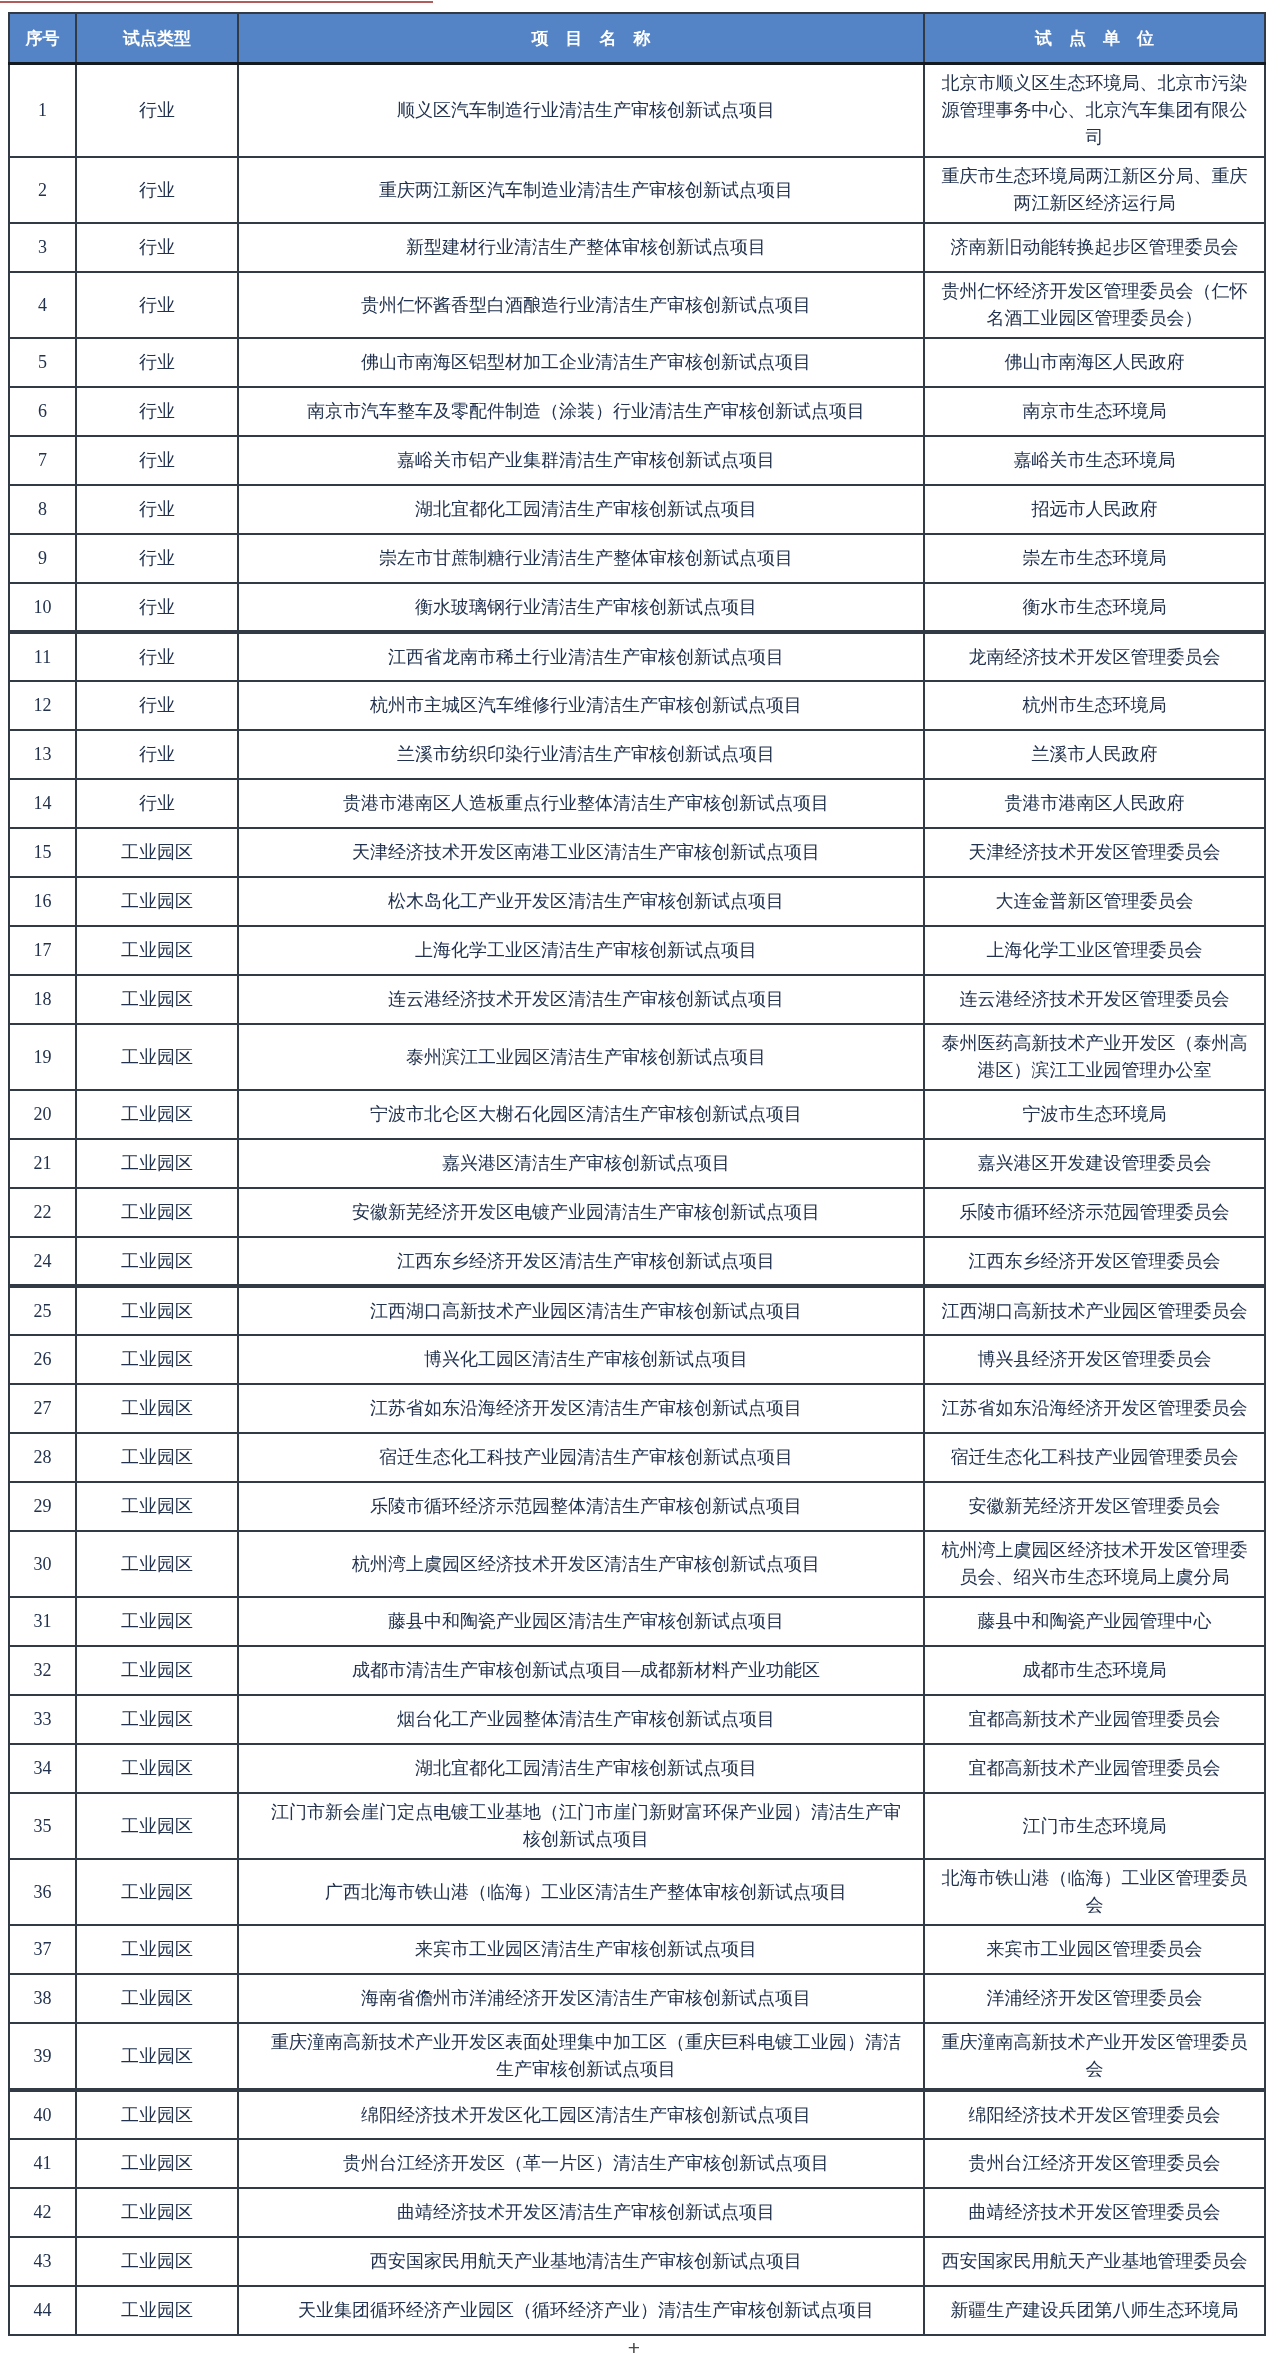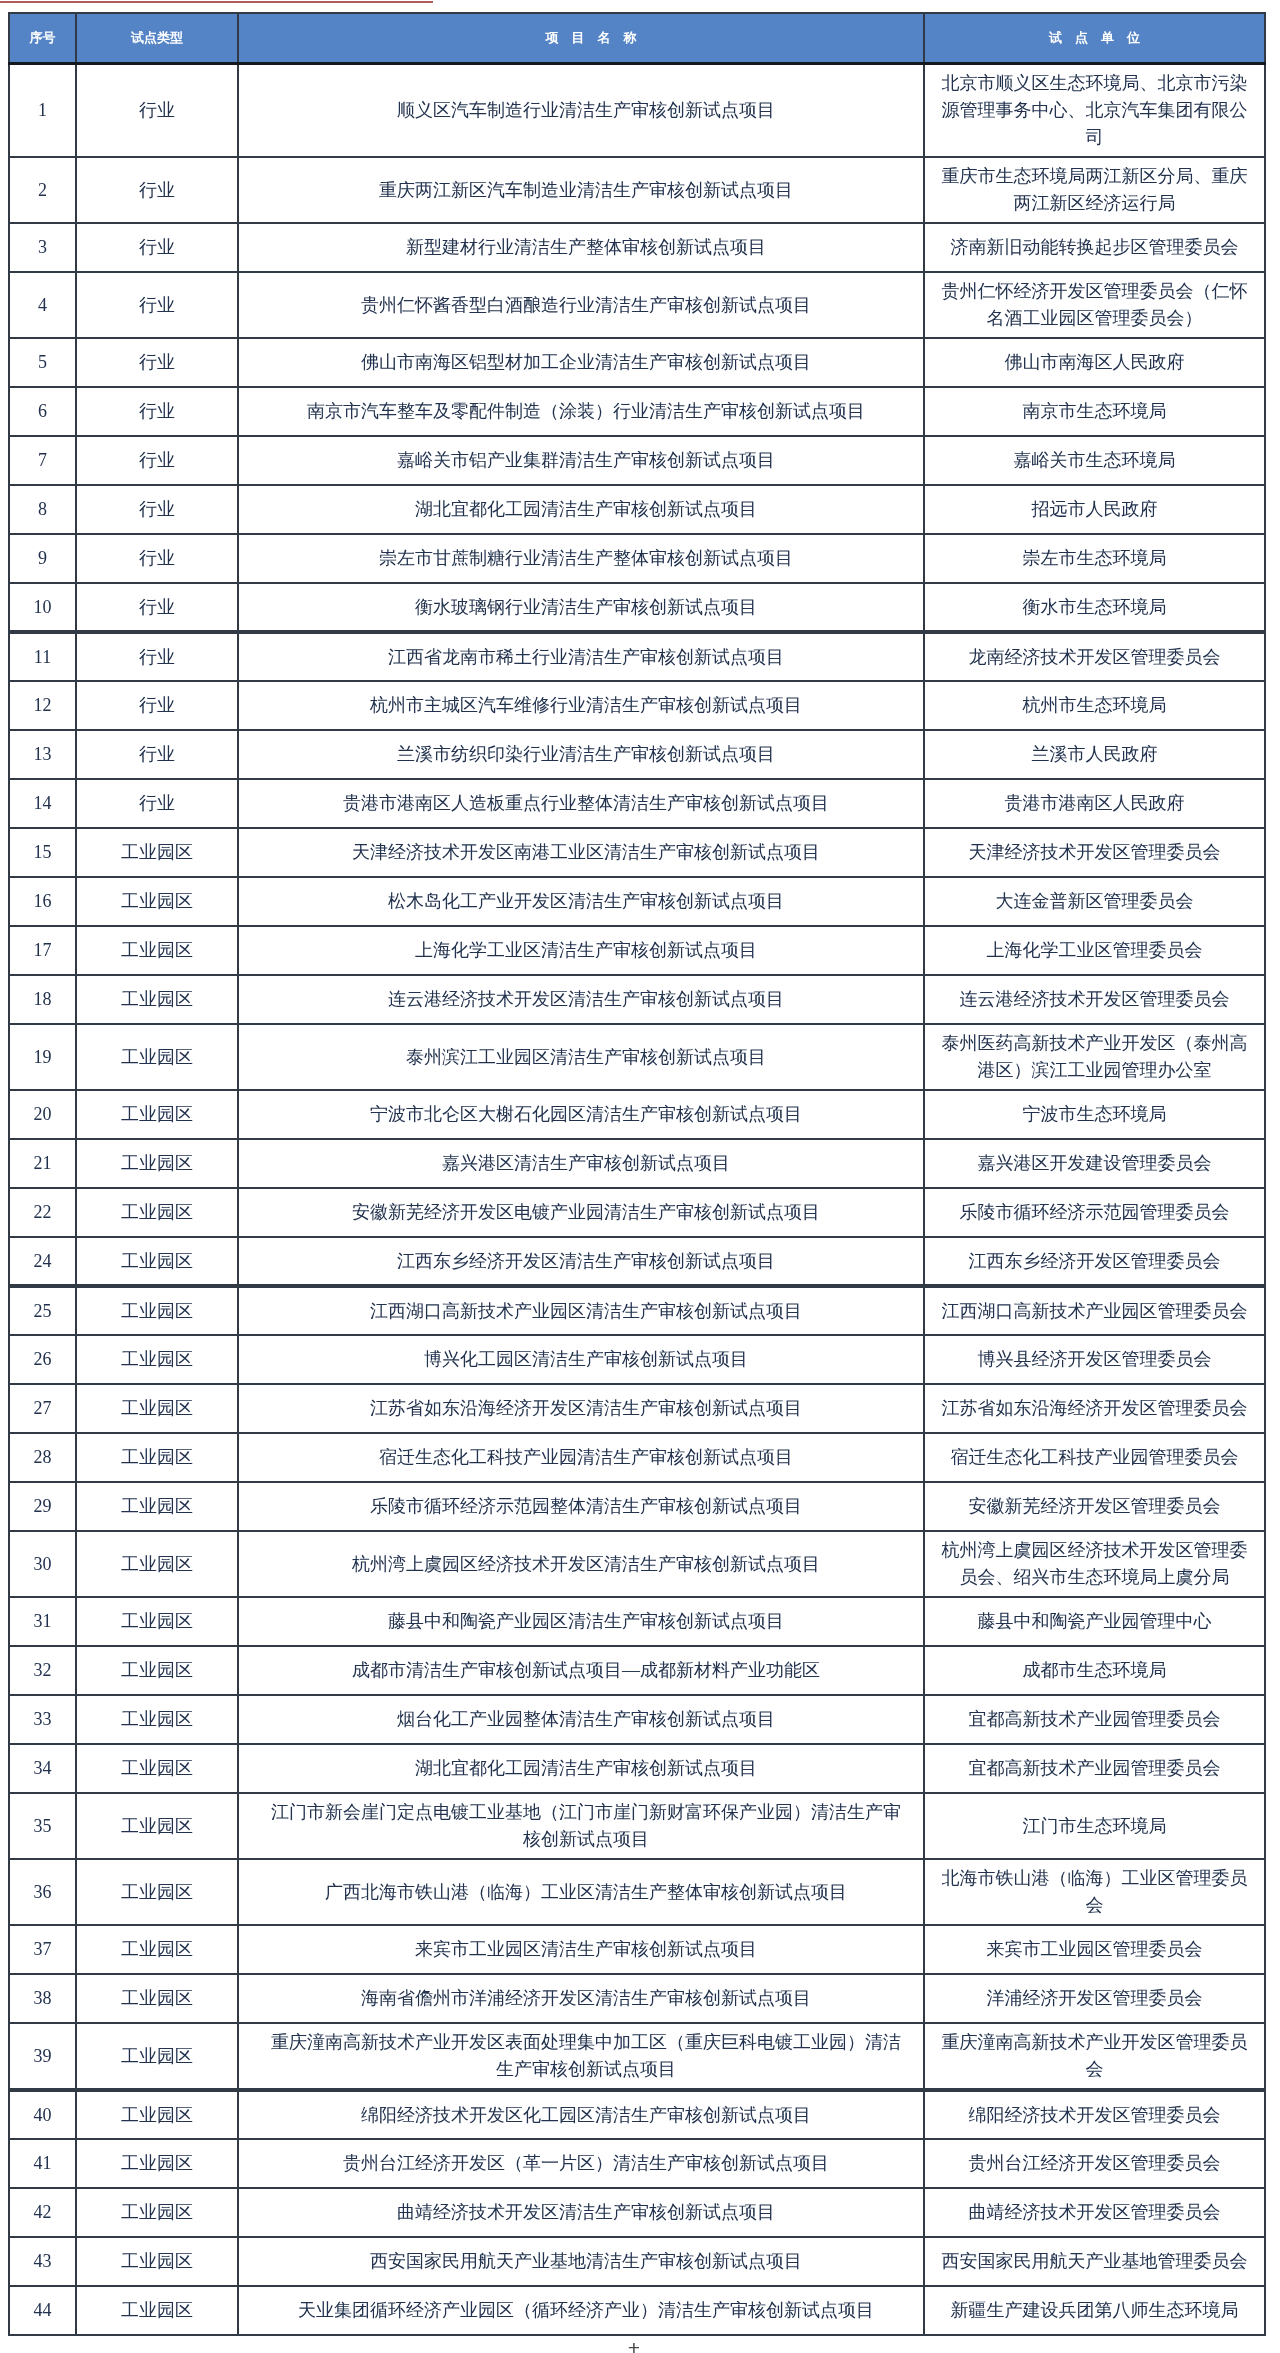--- a/index.html
+++ b/index.html
@@ -26,21 +26,21 @@
     border: 2px solid var(--border, #323A46);
     text-align: center;
     vertical-align: middle;
     word-break: break-all;
   }
   thead th {
     background: var(--header-bg, #5484C6);
     color: var(--header-text, #ffffff);
     font-family: "Liberation Sans", "DejaVu Sans", sans-serif;
     font-weight: bold;
-    font-size: 13px;
+    font-size: 17px;
     height: 44px;
     border-bottom: 3px solid #14181F;
     padding: 2px 4px;
   }
   tbody tr { height: 49px; }
   tbody td {
     font-size: 18px;
     color: var(--body-text, #22324E);
     line-height: 1.5;
     padding: 5px 14px;

